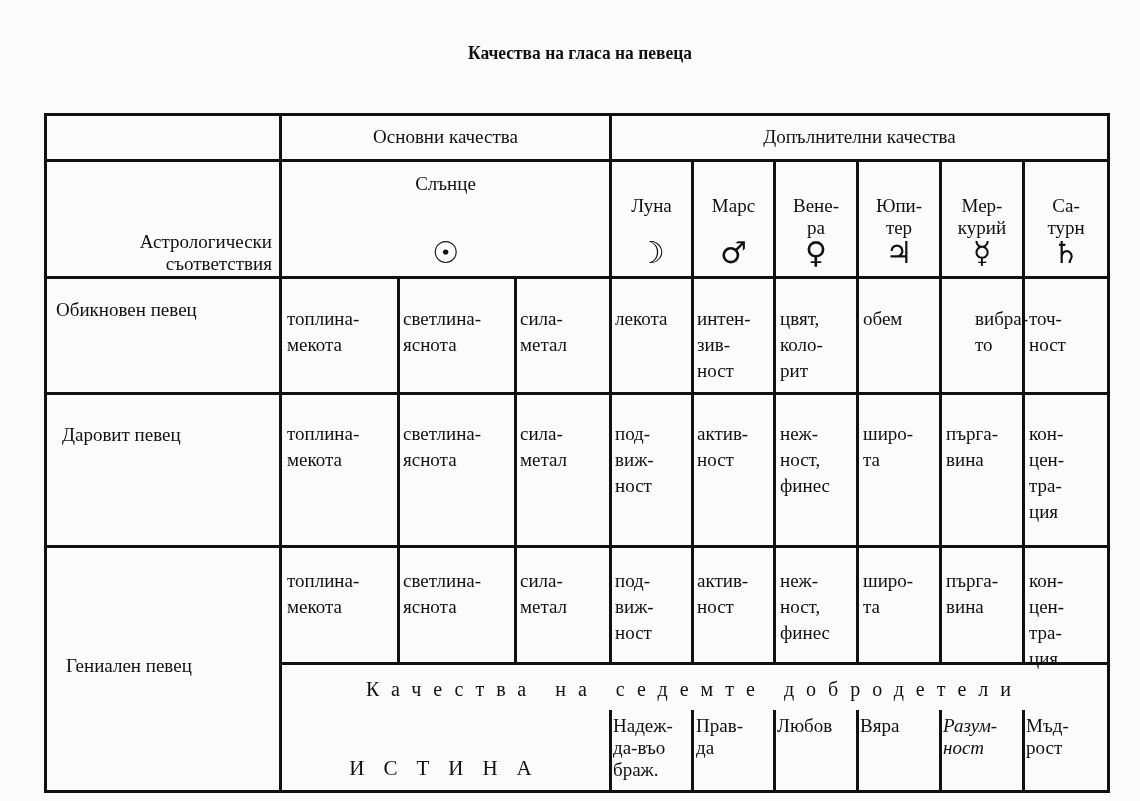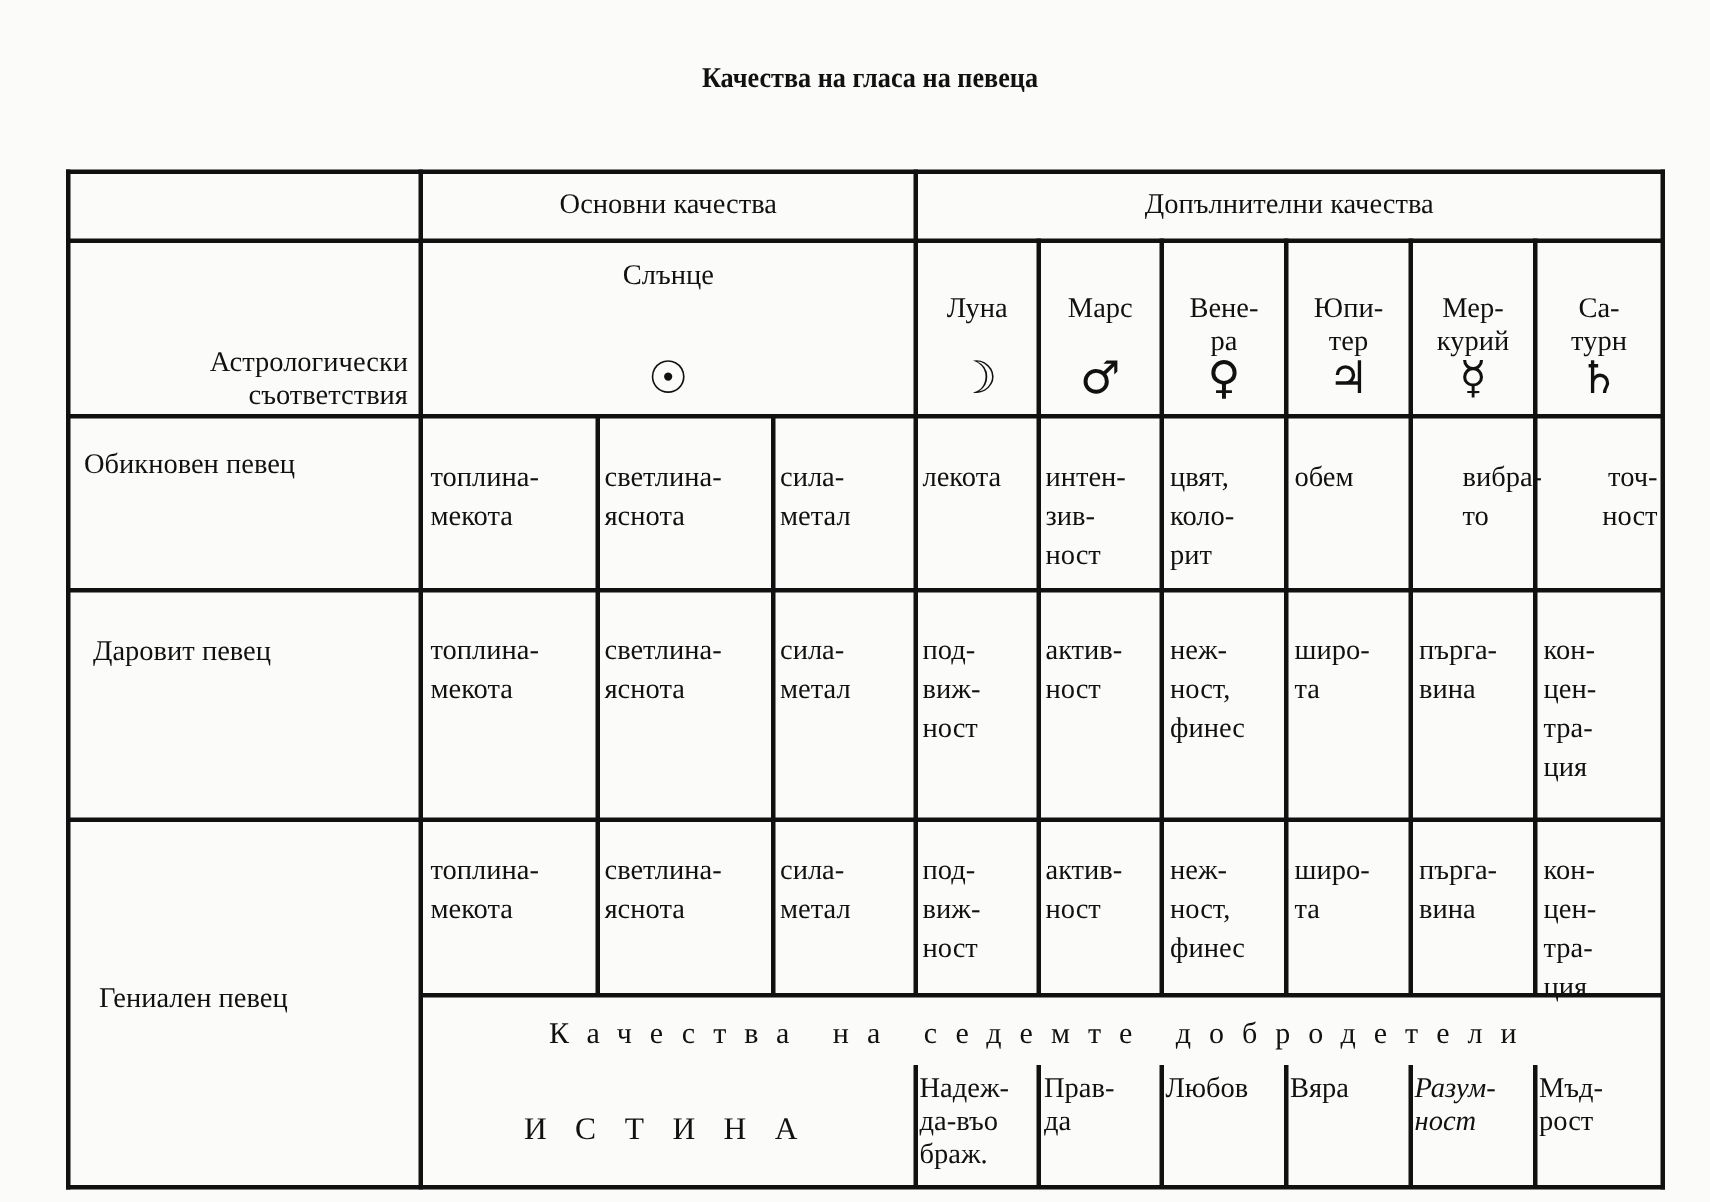--- a/index.html
+++ b/index.html
@@ -15,21 +15,21 @@
   .cell {
     position:absolute; box-sizing:border-box; font-size:19px; line-height:22px;
     padding:3px 6px;
   }
   .line { position:absolute; background:#111; }
   .h { height:3px; }
   .v { width:3px; }
   .center { text-align:center; }
   .sym { font-size:30px; line-height:34px; text-align:center; position:absolute; left:0; right:0; font-family:"DejaVu Sans",sans-serif; }
   .spaced { letter-spacing:12px; }
-  .spaced2 { letter-spacing:19px; }
+  .spaced2 { letter-spacing:19px;margin-top:16px; }
   .tight { padding:3px 2px; }
 </style>
 </head>
 <body>
 
 <div class="title" data-name="page-title">Качества на гласа на певеца</div>
 
 <div id="table" data-name="voice-qualities-table">
 
   <div class="line h" style="left:44px; top:113px; width:1066px;" data-name="table-border-top"></div>
@@ -107,21 +107,21 @@
   <div class="cell tight" style="left:613px; top:303px; width:64px; white-space:pre-line; line-height:26px;" data-name="table-cell">лекота</div>
   <div class="cell tight" style="left:695px; top:303px; width:78px; white-space:pre-line; line-height:26px;" data-name="table-cell">интен-
 зив-
 ност</div>
   <div class="cell tight" style="left:778px; top:303px; width:78px; white-space:pre-line; line-height:26px;" data-name="table-cell">цвят,
 коло-
 рит</div>
   <div class="cell tight" style="left:861px; top:303px; width:78px; white-space:pre-line; line-height:26px;" data-name="table-cell">обем</div>
   <div class="cell tight" style="left:944px; top:303px; width:78px; white-space:pre-line; line-height:26px;margin-left:29px;" data-name="table-cell">вибра-
 то</div>
-  <div class="cell tight" style="left:1027px; top:303px; width:80px; white-space:pre-line; line-height:26px;text-align:right;" data-name="table-cell">точ-
+  <div class="cell tight" style="left:1027px; top:303px; width:80px; white-space:pre-line; line-height:26px;" data-name="table-cell">точ-
 ност</div>
 
   <div class="cell" style="left:56px; top:421px; width:222px;" data-name="row-label-gifted">Даровит певец</div>
   <div class="cell tight" style="left:285px; top:418px; width:112px; white-space:pre-line; line-height:26px;" data-name="table-cell">топлина-
 мекота</div>
   <div class="cell tight" style="left:401px; top:418px; width:114px; white-space:pre-line; line-height:26px;" data-name="table-cell">светлина-
 яснота</div>
   <div class="cell tight" style="left:518px; top:418px; width:92px; white-space:pre-line; line-height:26px;" data-name="table-cell">сила-
 метал</div>
   <div class="cell tight" style="left:613px; top:418px; width:80px; white-space:pre-line; line-height:26px;" data-name="table-cell">под-

